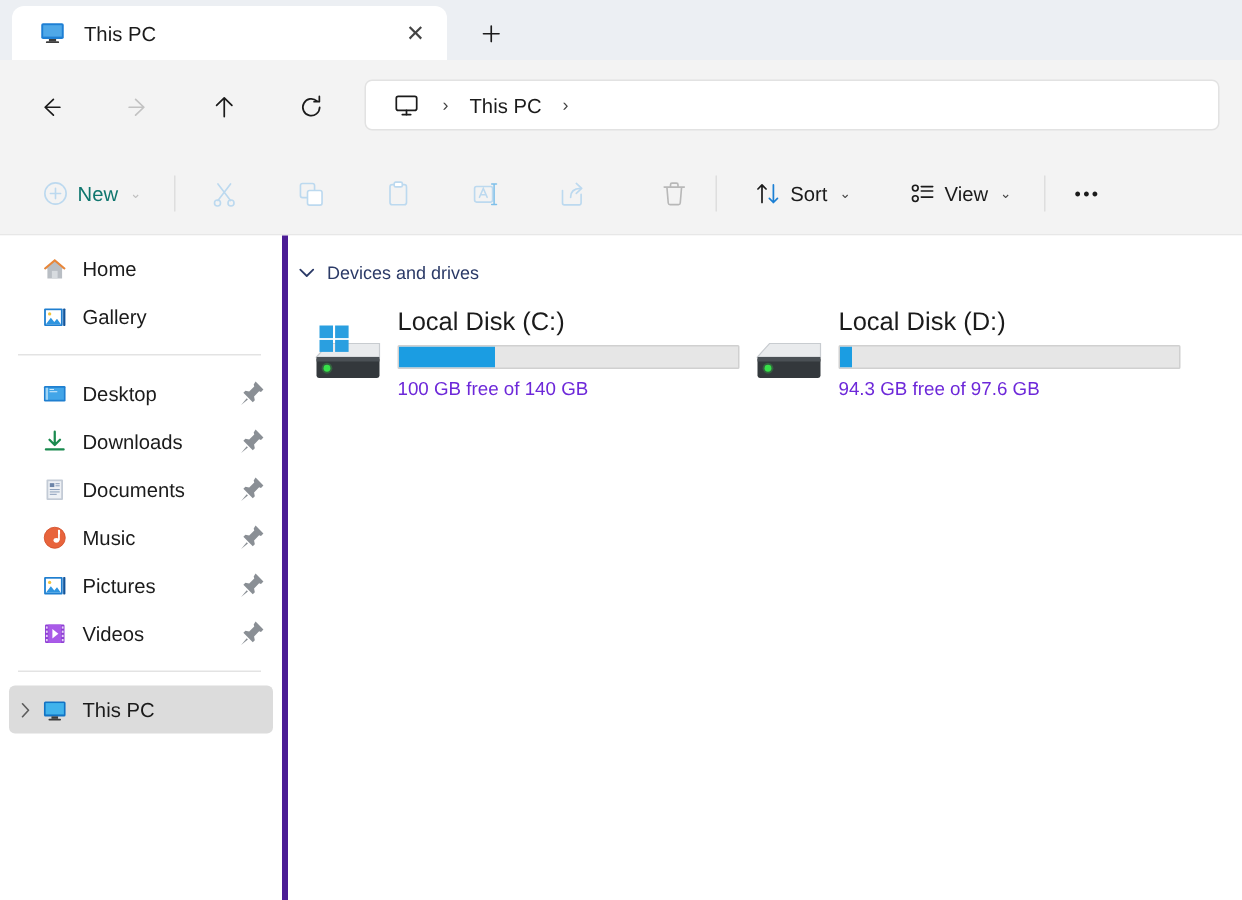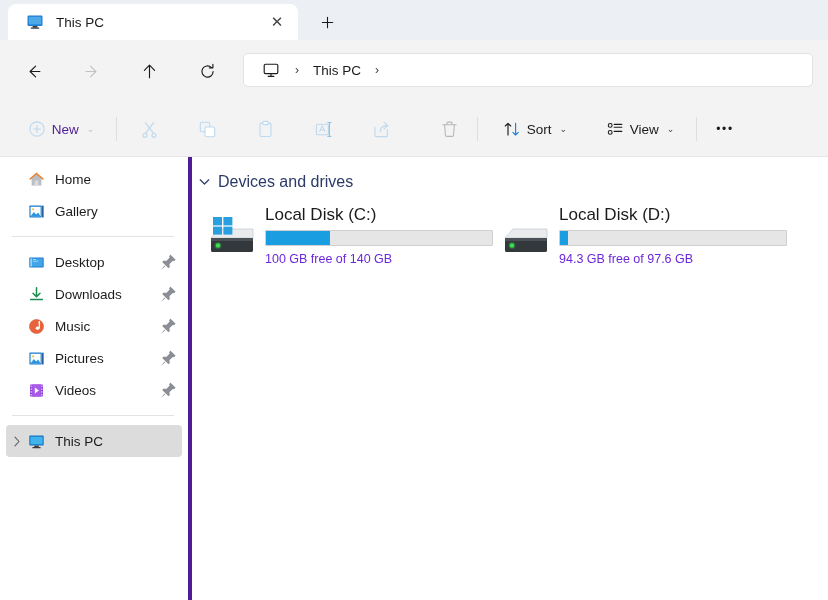--- a/index.html
+++ b/index.html
@@ -75,21 +75,21 @@
     position: absolute; left: 0; top: 100px; width: 828px; height: 57px;
     background: #f3f3f3;
     border-bottom: 1px solid #e7e7e7;
   }
   .cmd {
     position: absolute; top: 112px; height: 34px;
     display: flex; align-items: center; justify-content: center;
     border-radius: 5px; gap: 6px;
   }
   .cmd-label { font-size: 13.5px; color: #1b1b1b; }
-  .cmd.disabled .cmd-label { color: #4c1d95; }
+  .cmd.disabled .cmd-label { color: #0f766e; }
   .chev { font-size: 9px; color: #444; margin-left: 2px; }
   .cmd.disabled .chev { color: #bfbfbf; }
   .sep-v {
     position: absolute; top: 117px; width: 1px; height: 24px; background: #dedede;
   }
 
   
   .sidebar {
     position: absolute; left: 0; top: 157px; width: 192px; height: 443px;
     background: #ffffff;
@@ -116,21 +116,21 @@
   .content {
     position: absolute; left: 193px; top: 157px;
     width: 635px; height: 443px; background: #ffffff;
     overflow: hidden;
   }
   .group-header {
     display: flex; align-items: center; height: 24px;
     margin: 13px 0 6px 6px; gap: 8px;
   }
   .group-chevron { color: #2b3a67; font-size: 10px; display: flex; align-items: center; }
-  .group-title { font-size: 16px; color: #2b3a67; text-align: center; }
+  .group-title { font-size: 12px; color: #2b3a67; text-align: center; }
 
   .drive-grid { position: relative; padding-left: 12px; }
   .drive {
     position: absolute; width: 300px; height: 70px;
     display: flex; align-items: flex-start; border-radius: 4px;
   }
   .drive-icon { width: 52px; height: 42px; flex: 0 0 52px; margin: 16px 8px 0 6px; }
   .drive-info { flex: 1 1 auto; padding-top: 5px; }
   .drive-name { font-size: 17px; color: #1b1b1b; margin-bottom: 5px; }
   .drive-bar {
@@ -336,20 +336,38 @@
       <path d="M8.5 1.8v8.0M5.0 7.2l3.5 3.5 3.5-3.5" fill="none" stroke="#1a8a4f" stroke-width="1.5" stroke-linecap="round" stroke-linejoin="round"></path>
       <path d="M2.6 13.6h11.8" stroke="#1a8a4f" stroke-width="1.5" stroke-linecap="round"></path>
     </svg>
     <span class="nav-label">Downloads</span>
     <svg class="nav-pin" viewBox="0 0 16 16">
       <path d="M9.9 1.9l4.2 4.2-1.3 1.3-1.0-0.3-2.7 2.7 0.4 2.0-1.1 1.1-5.0-5.0 1.1-1.1 2.0 0.4 2.7-2.7-0.3-1.0z" fill="#8a8f95"></path>
       <path d="M5.2 10.8l-3.0 3.6 3.6-3.0z" fill="#8a8f95"></path>
     </svg>
   </div>
 
+  <div class="nav-item">
+    <div class="nav-expander"></div>
+    <svg class="nav-icon" viewBox="0 0 17 17">
+      <rect x="3.0" y="1.6" width="11.0" height="13.8" rx="0.7" fill="#c3cbd6"></rect>
+      <rect x="4.2" y="2.8" width="8.6" height="11.4" fill="#eef1f5"></rect>
+      <rect x="5.2" y="4.1" width="3.0" height="2.6" fill="#6d85a8"></rect>
+      <rect x="9.0" y="4.1" width="2.8" height="0.7" fill="#8fa2bd"></rect>
+      <rect x="9.0" y="5.5" width="2.8" height="0.7" fill="#8fa2bd"></rect>
+      <rect x="5.2" y="8.0" width="6.6" height="0.7" fill="#8fa2bd"></rect>
+      <rect x="5.2" y="9.6" width="6.6" height="0.7" fill="#8fa2bd"></rect>
+      <rect x="5.2" y="11.2" width="4.6" height="0.7" fill="#8fa2bd"></rect>
+    </svg>
+    <span class="nav-label">Documents</span>
+    <svg class="nav-pin" viewBox="0 0 16 16">
+      <path d="M9.9 1.9l4.2 4.2-1.3 1.3-1.0-0.3-2.7 2.7 0.4 2.0-1.1 1.1-5.0-5.0 1.1-1.1 2.0 0.4 2.7-2.7-0.3-1.0z" fill="#8a8f95"></path>
+      <path d="M5.2 10.8l-3.0 3.6 3.6-3.0z" fill="#8a8f95"></path>
+    </svg>
+  </div>
 
   <div class="nav-item">
     <div class="nav-expander"></div>
     <svg class="nav-icon" viewBox="0 0 17 17">
       <circle cx="8.5" cy="8.5" r="7.0" fill="#e8643c"></circle>
       <circle cx="8.5" cy="8.5" r="7.0" fill="none" stroke="#d4512c" stroke-width="0.6"></circle>
       <path d="M11.3 3.7v6.0" stroke="#ffffff" stroke-width="1.2" stroke-linecap="round"></path>
       <ellipse cx="9.6" cy="10.2" rx="1.9" ry="1.6" fill="#ffffff"></ellipse>
       <path d="M11.3 3.7l0.2 1.9" stroke="#ffffff" stroke-width="1.2" stroke-linecap="round"></path>
     </svg>

